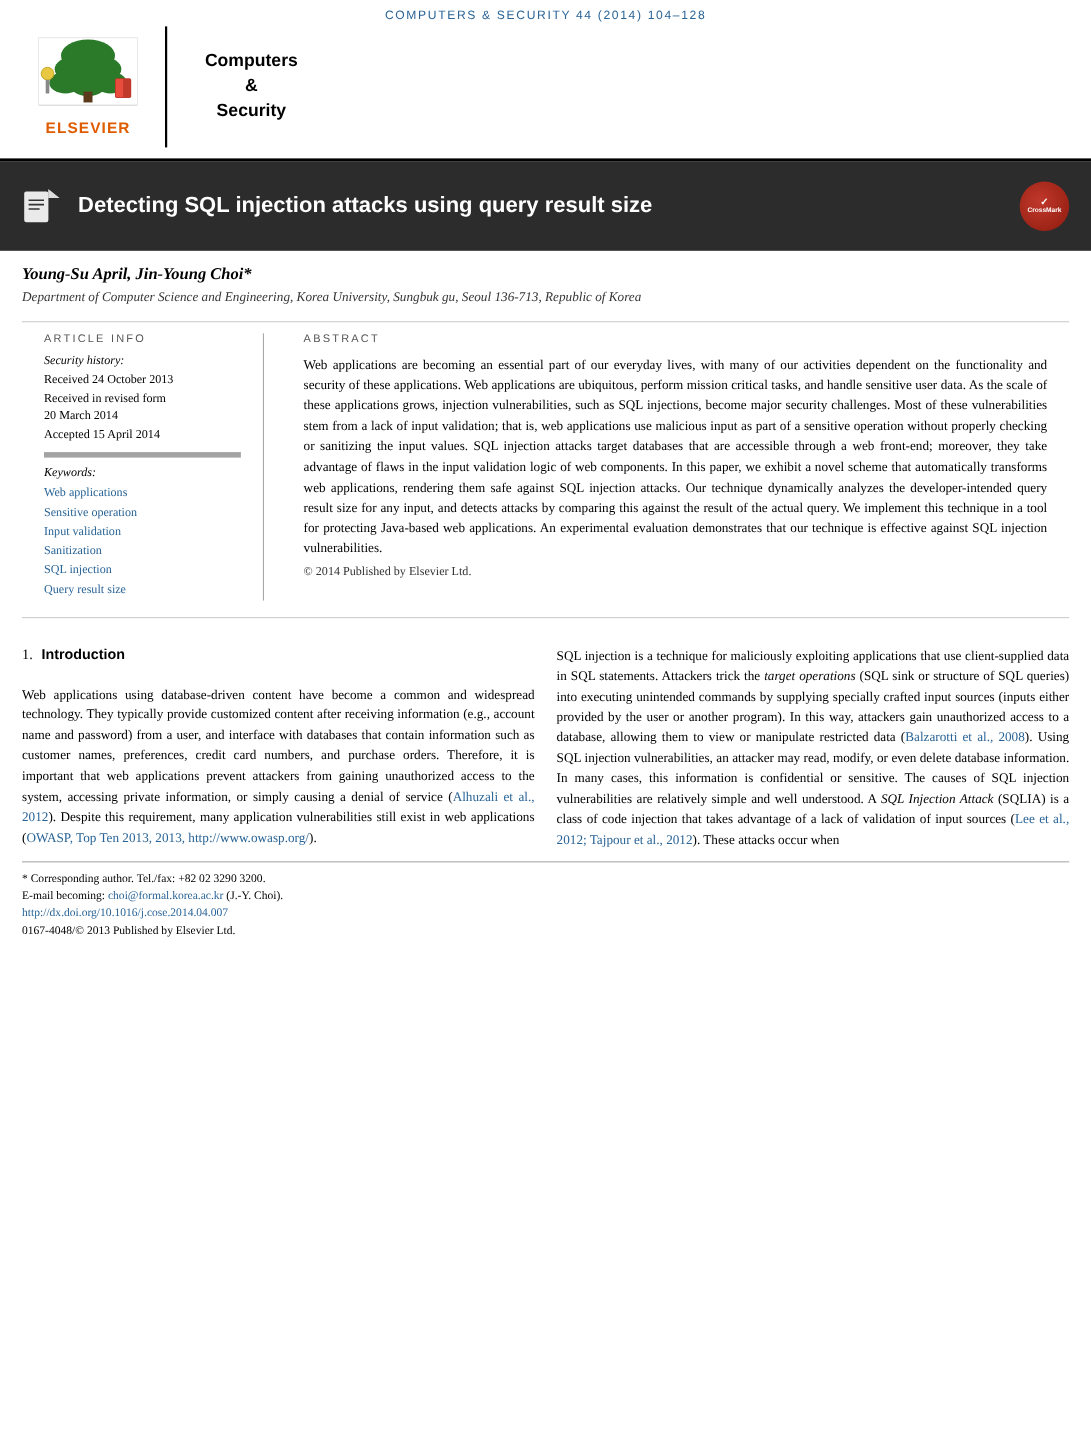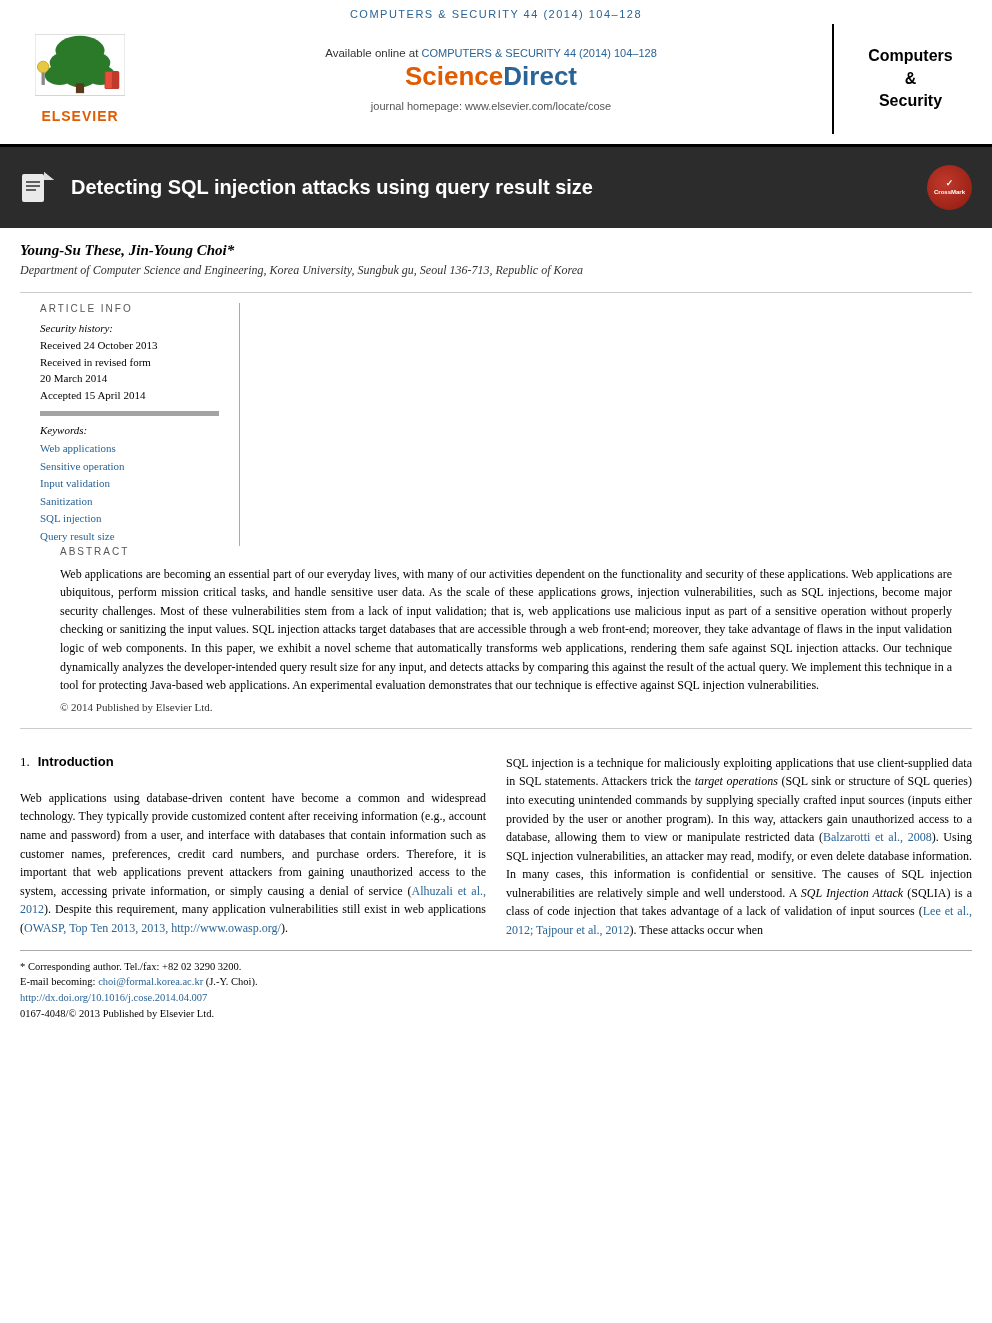--- a/index.html
+++ b/index.html
@@ -132,25 +132,24 @@
       font-weight: bold;
     }
     .affiliation {
       font-style: italic;
       font-size: 12px;
       color: #333;
       margin-top: 4px;
     }
     .content-grid {
       display: flex;
-      gap: 0;
+      gap: 16px;
       padding: 10px 20px 0;
       border-top: 1px solid #ccc;
       margin: 10px 20px 0;
-      flex-direction: column;
     }
     .article-info {
       width: 200px;
       flex-shrink: 0;
       padding-right: 20px;
       border-right: 1px solid #aaa;
       font-size: 11.5px;
     }
     .section-label {
       font-family: Arial, sans-serif;
@@ -275,29 +274,20 @@
 
       <circle cx="10" cy="40" r="7" fill="#e8c840" stroke="#c0a020" stroke-width="1"></circle>
       <rect x="8" y="47" width="4" height="15" fill="#888"></rect>
 
       <rect x="85" y="45" width="18" height="22" rx="2" fill="#c0392b"></rect>
       <rect x="86" y="46" width="8" height="20" fill="#e74c3c"></rect>
     </svg>
     <div class="elsevier-text">ELSEVIER</div>
   </div>
 
-  <div class="header-center">
-    <div class="available-online">
-      Available online at <span class="sciencedirect-link" style="color:#2a6496;">COMPUTERS &amp; SECURITY 44 (2014) 104–128</span>
-    </div>
-    <div class="sciencedirect-brand">
-      <span style="color:#e05c00;">Science</span><span style="color:#2a6496;">Direct</span>
-    </div>
-    <div class="journal-homepage">journal homepage: www.elsevier.com/locate/cose</div>
-  </div>
 
   <div class="header-right">
     <div>
       <span>Computers</span><br>
       <span>&amp;</span><br>
       <span>Security</span>
     </div>
   </div>
 </div>
 
@@ -315,21 +305,21 @@
 
   <div class="crossmark-logo">
     <div style="text-align:center; line-height:1.1;">
       <div style="font-size:9px; font-family:Arial;">✓</div>
       <div style="font-size:6px; font-family:Arial;">CrossMark</div>
     </div>
   </div>
 </div>
 
 <div class="authors-section">
-  <div class="authors">Young-Su These, Jin-Young Choi*</div>
+  <div class="authors">Young-Su April, Jin-Young Choi*</div>
   <div class="affiliation">Department of Computer Science and Engineering, Korea University, Sungbuk gu, Seoul 136-713, Republic of Korea</div>
 </div>
 
 <div class="content-grid">
 
   <div class="article-info">
     <div class="section-label">ARTICLE INFO</div>
     <div class="info-label">Security history:</div>
     <div class="info-text">Received 24 October 2013</div>
     <div class="info-text">Received in revised form</div>

